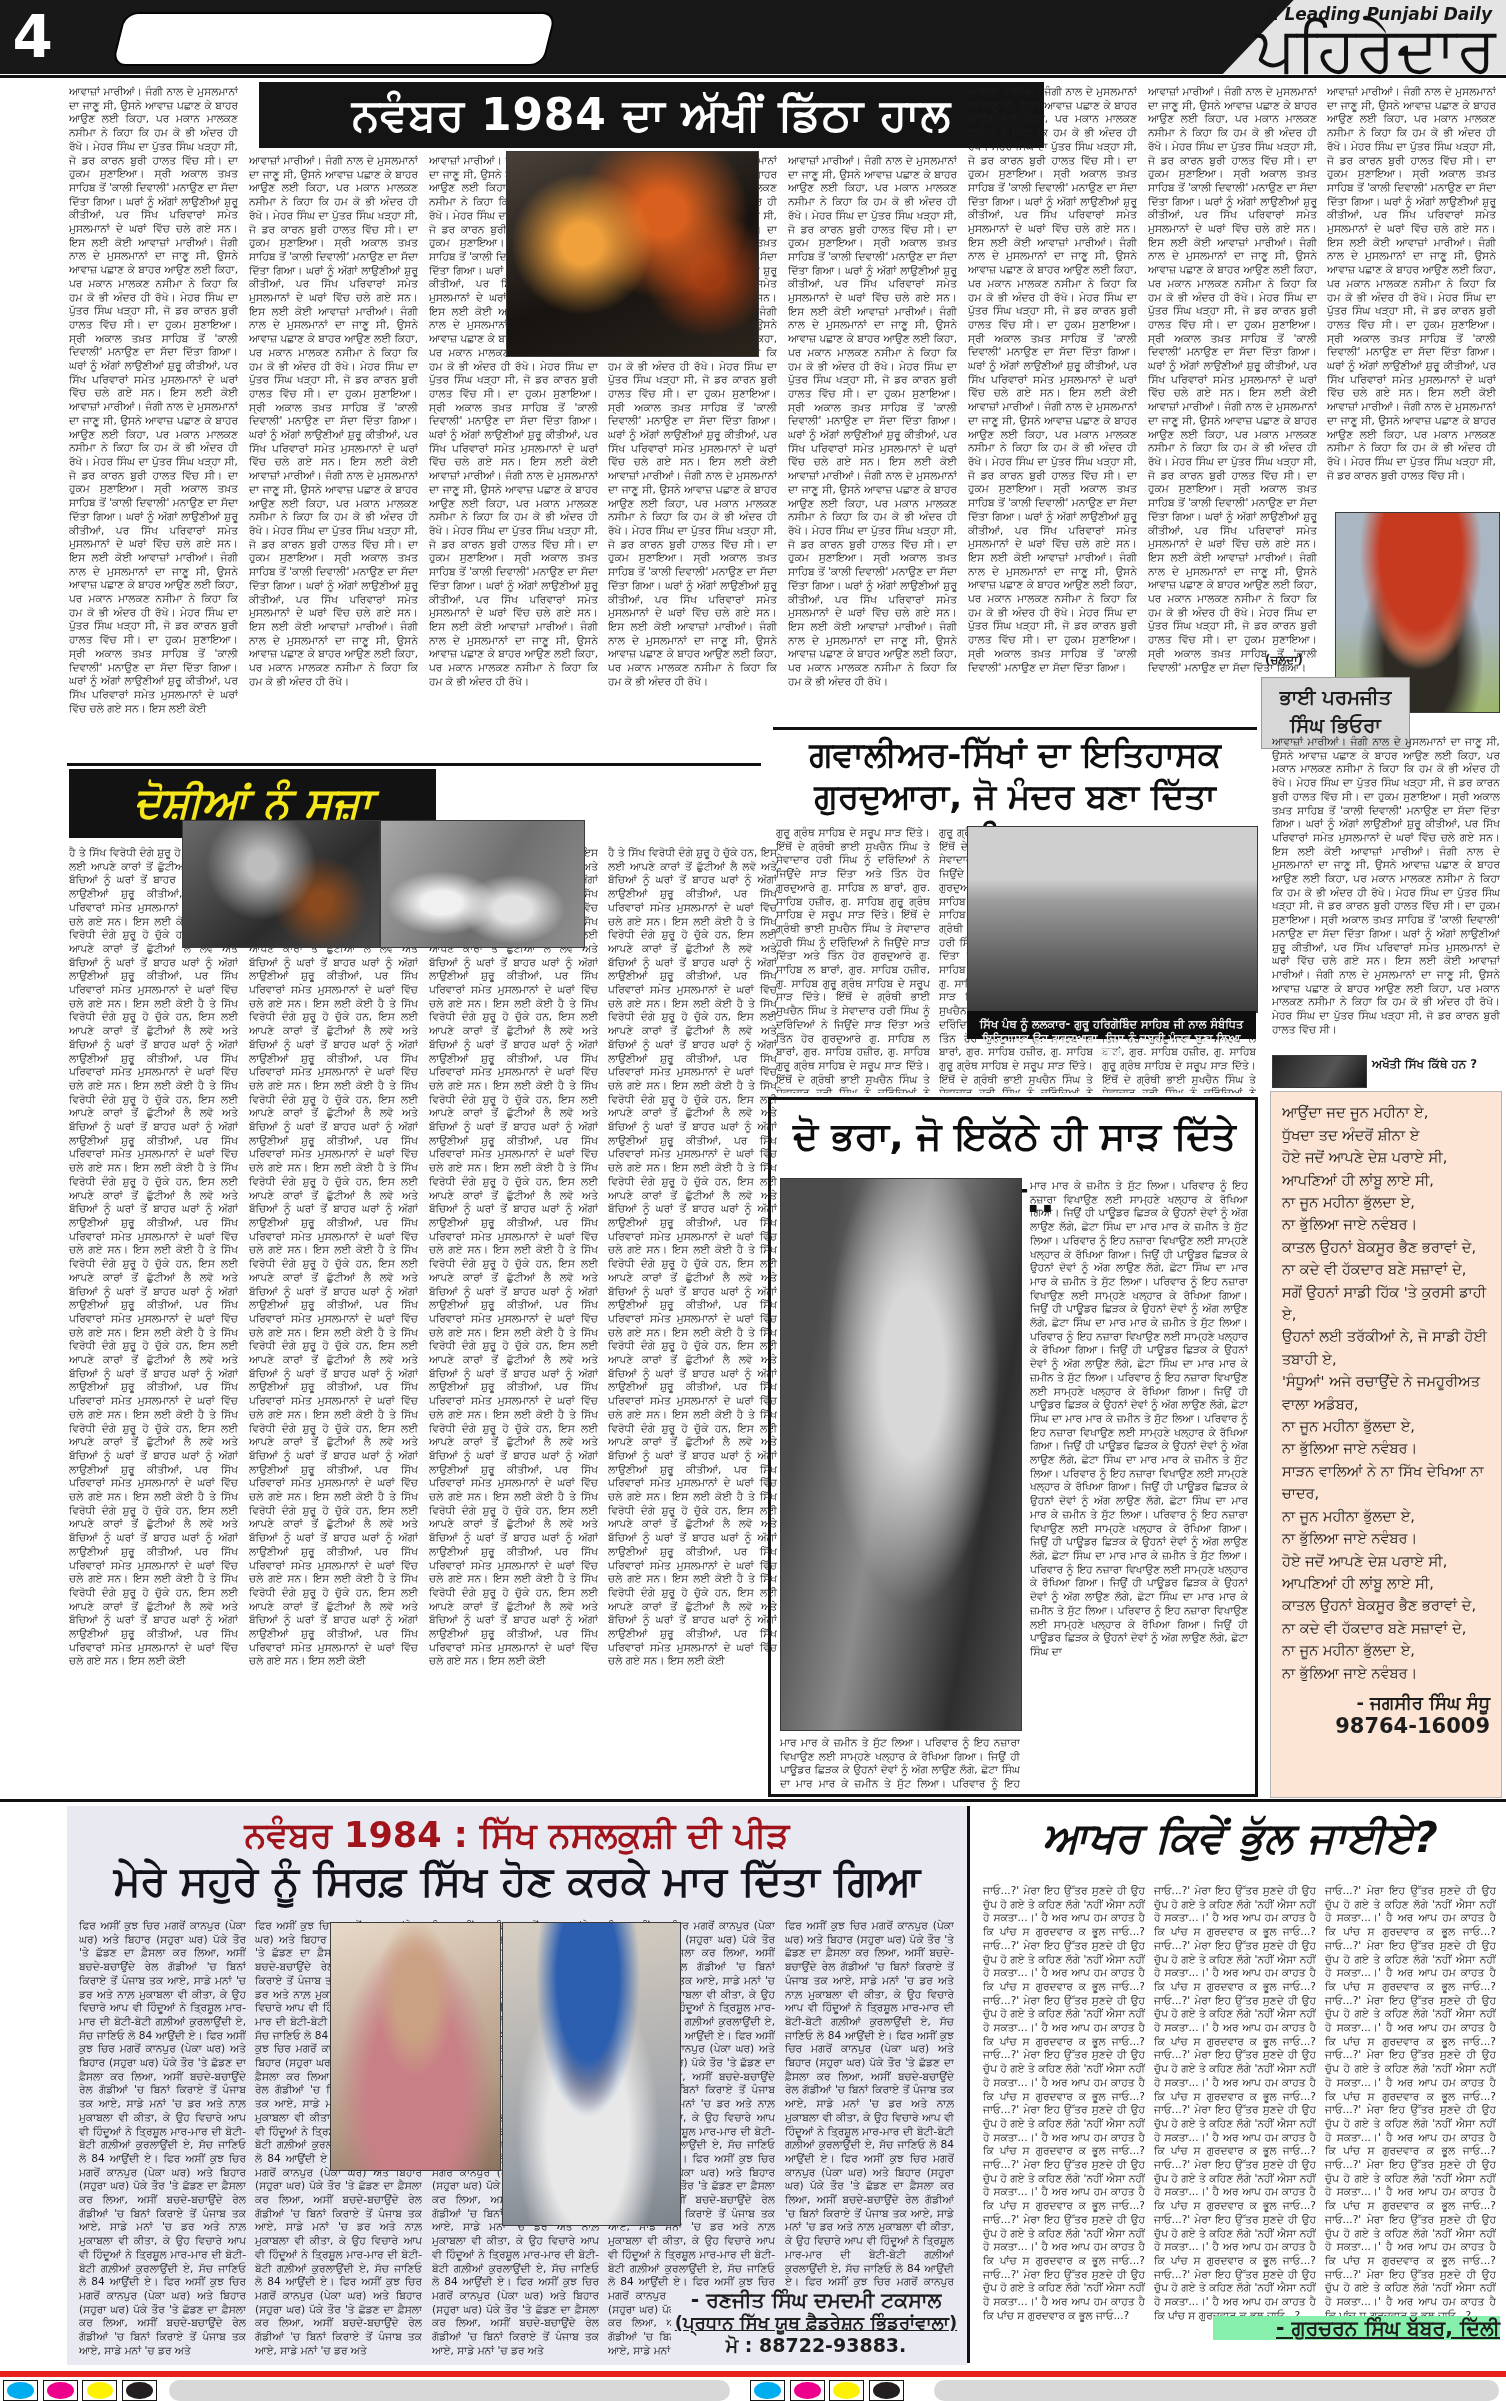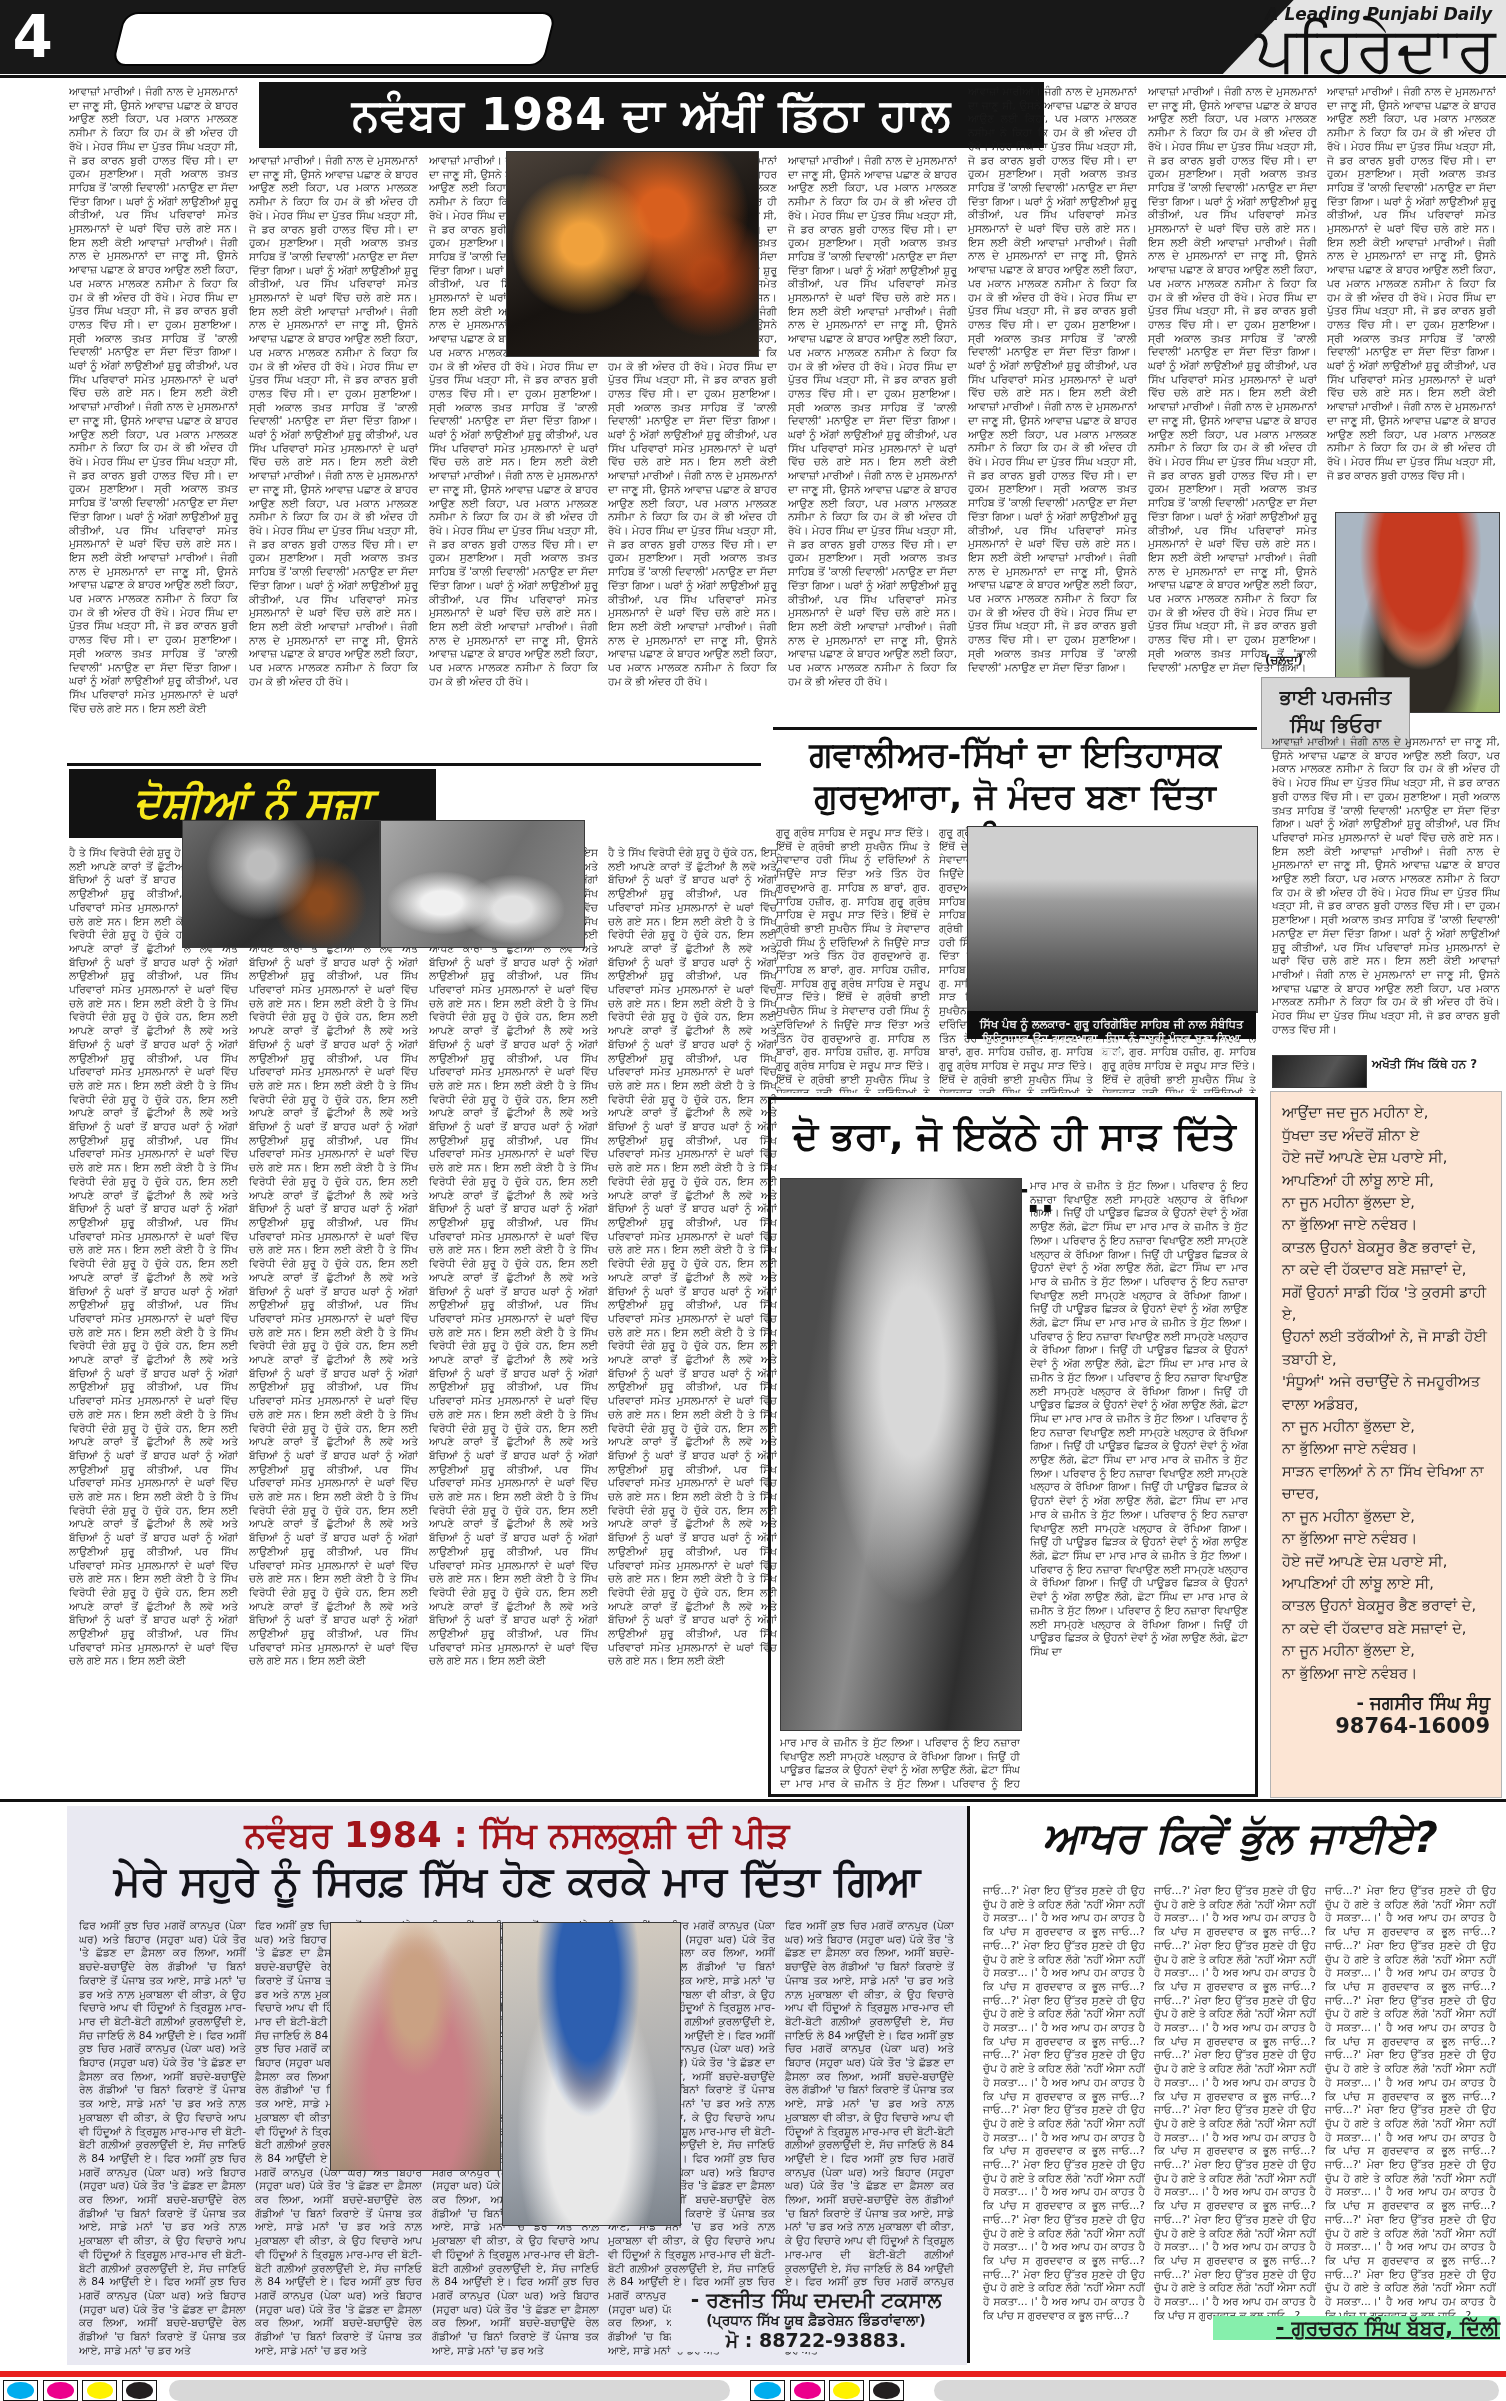--- a/index.html
+++ b/index.html
@@ -79,21 +79,21 @@
   .poem-phone{font-size:21px;font-weight:bold;text-align:right;}
   
   .authorbox{left:1261px;top:677px;width:149px;height:72px;background:#d7d7d7;border:0.8px solid #9a9a9a;
         font-size:19.6px;font-weight:bold;text-align:center;line-height:28px;padding-top:6.3px;box-sizing:border-box;}
   .continued{left:1265px;top:653px;font-size:11.8px;font-weight:bold;}
   .question{left:1372px;top:1057px;width:130px;font-size:11.8px;font-weight:bold;line-height:15.7px;}
   .tb-box{left:768px;top:1097px;width:490px;height:700px;border:3.1px solid #141414;box-sizing:border-box;pointer-events:none;}
   .bl-bg{left:67px;top:1806px;width:900px;height:559px;background:#e9e9f2;}
   .byline-block{text-align:center;}
   .byl1{font-size:20.4px;font-weight:bold;}
-  .byl2{font-size:14px;font-weight:bold;}
+  .byl2{font-size:18px;font-weight:bold;text-decoration:underline;}
   .byl3{font-size:19px;font-weight:bold;}
   .forget-byline{left:1213px;top:2316px;width:287px;font-size:20.4px;font-weight:bold;text-align:right;
         text-decoration:underline;background:#86efac;}
   
   .redline{left:0;top:2371px;width:1506px;height:6.3px;background:#e8201e;}
   .marksrow{left:0;top:2380px;width:1506px;height:21px;}
   .cmyk-group{position:absolute;top:0;height:21px;display:flex;gap:4.7px;}
   .swatch{display:inline-block;width:35px;height:21px;background:#fff;border:1.6px solid #141414;box-sizing:border-box;position:relative;}
   .swatch i{position:absolute;left:3.1px;top:0.8px;right:3.1px;bottom:0.8px;border-radius:50%;}
   .graybar{position:absolute;top:0;height:21px;background:#d8d8d8;border-radius:11px;}

